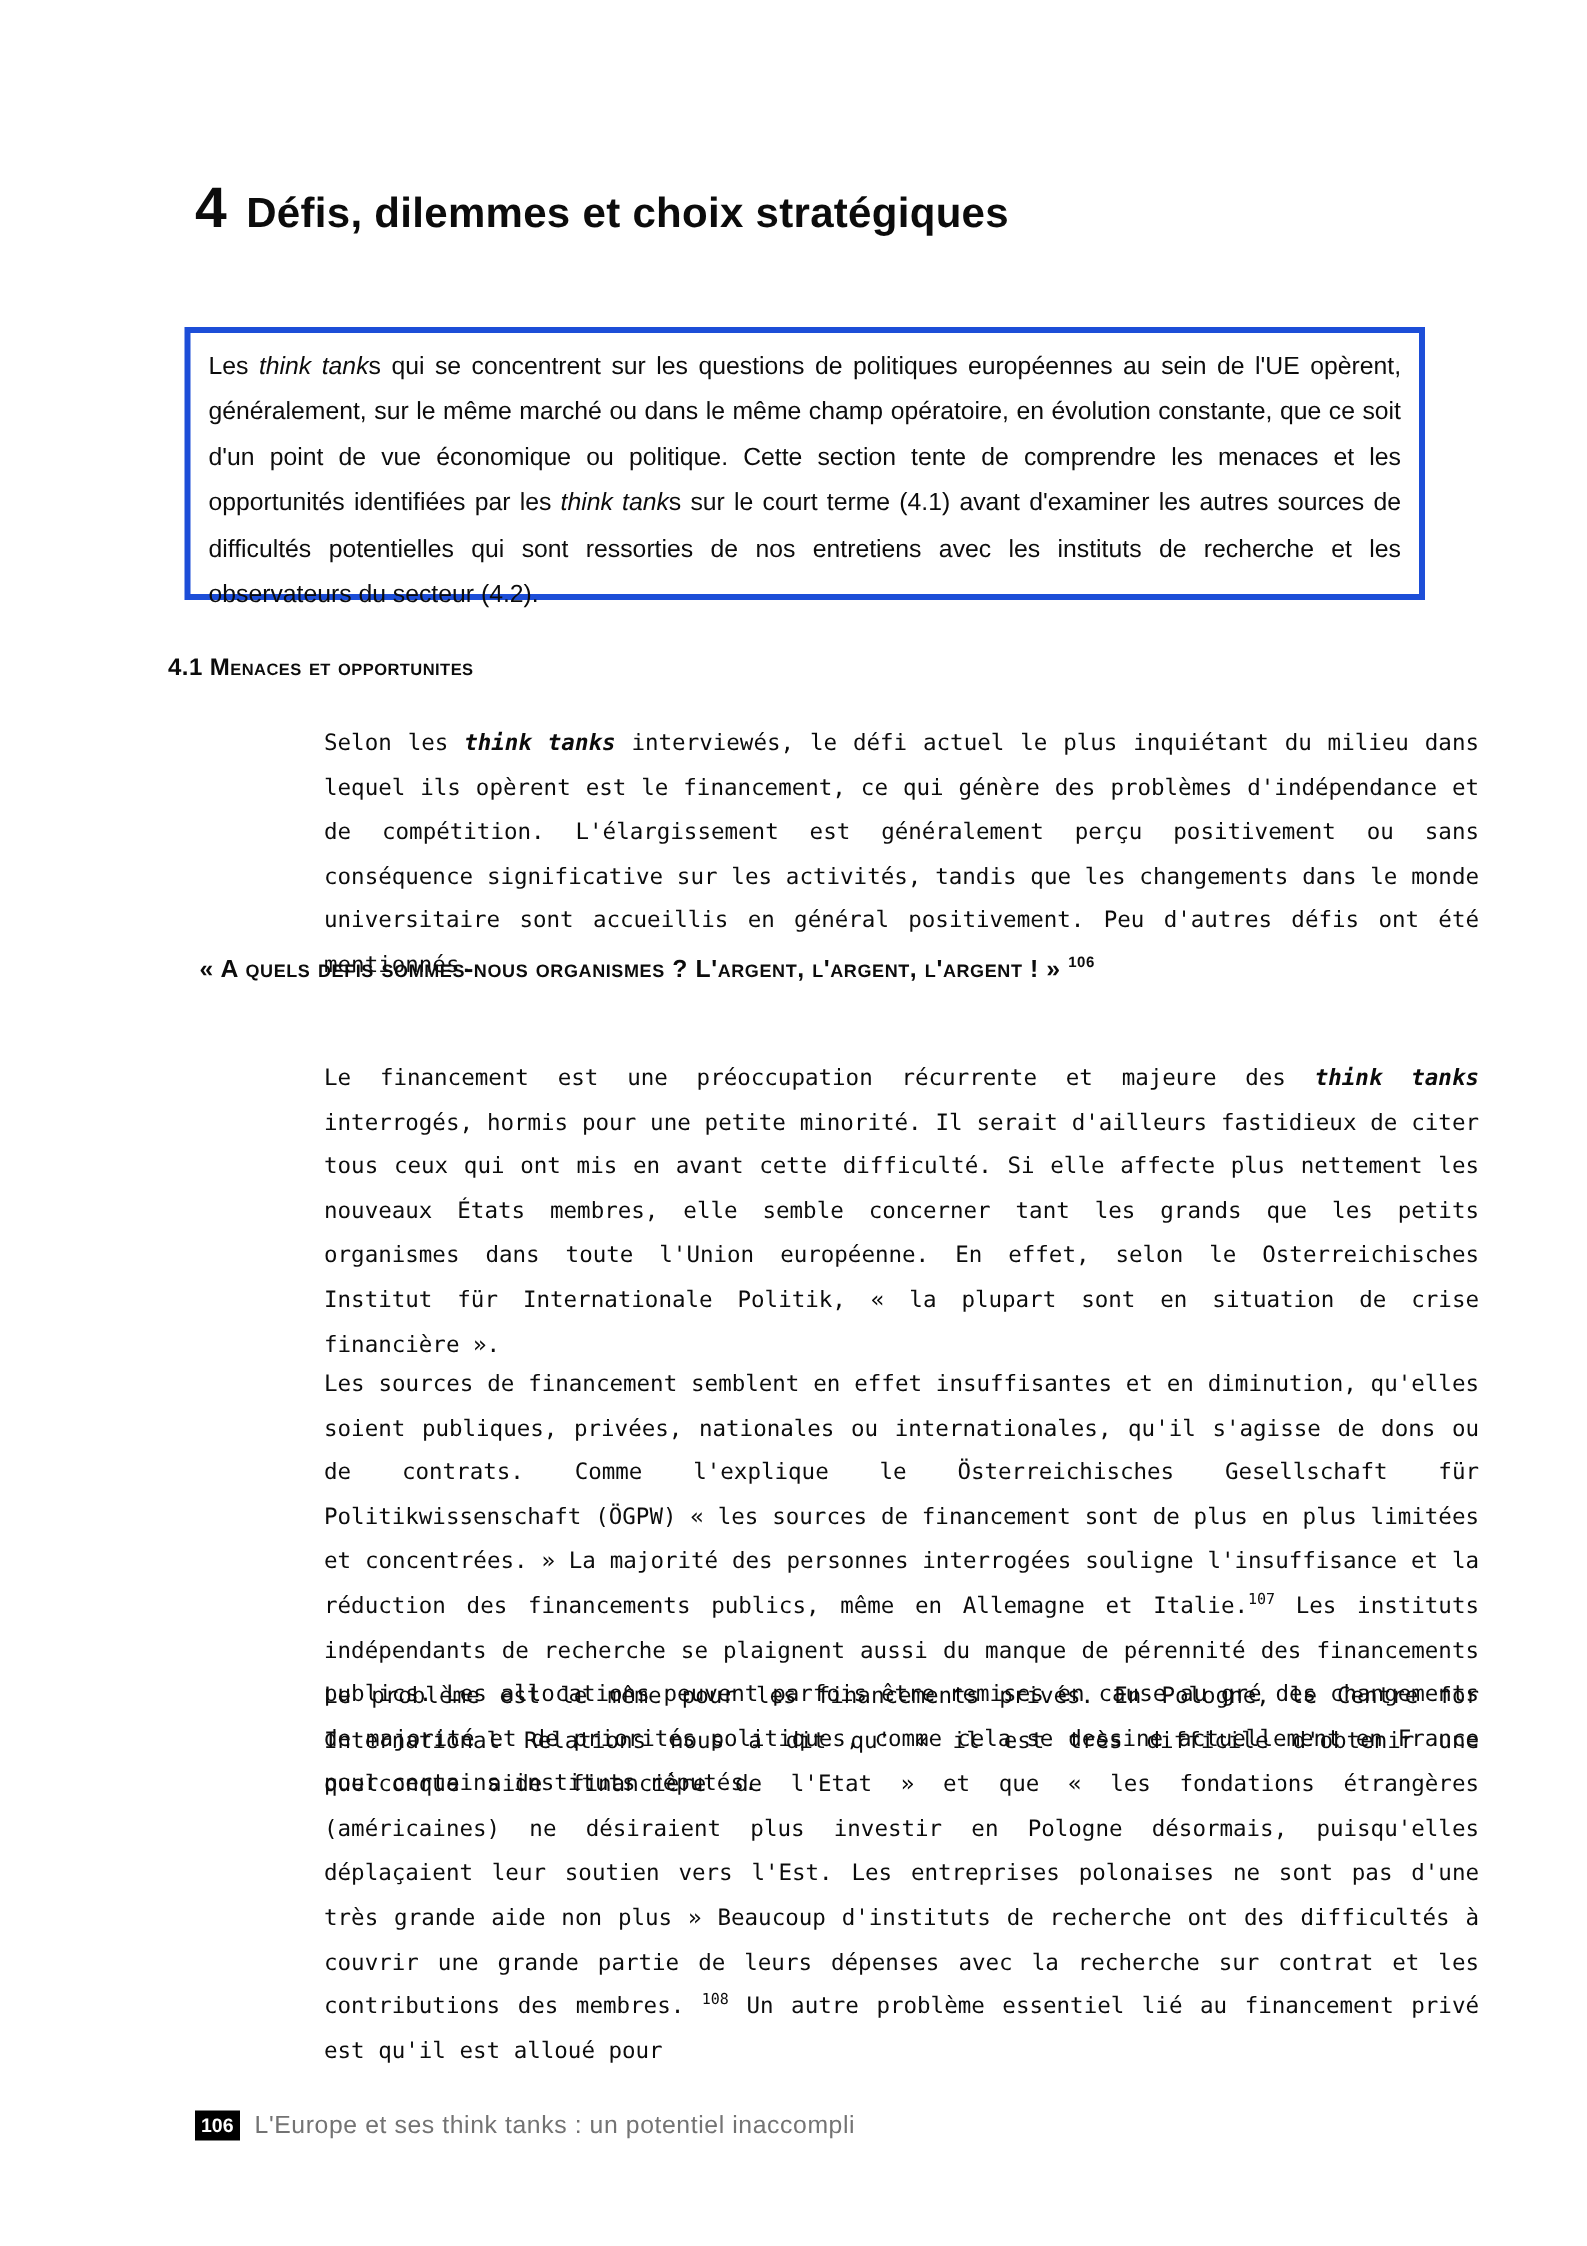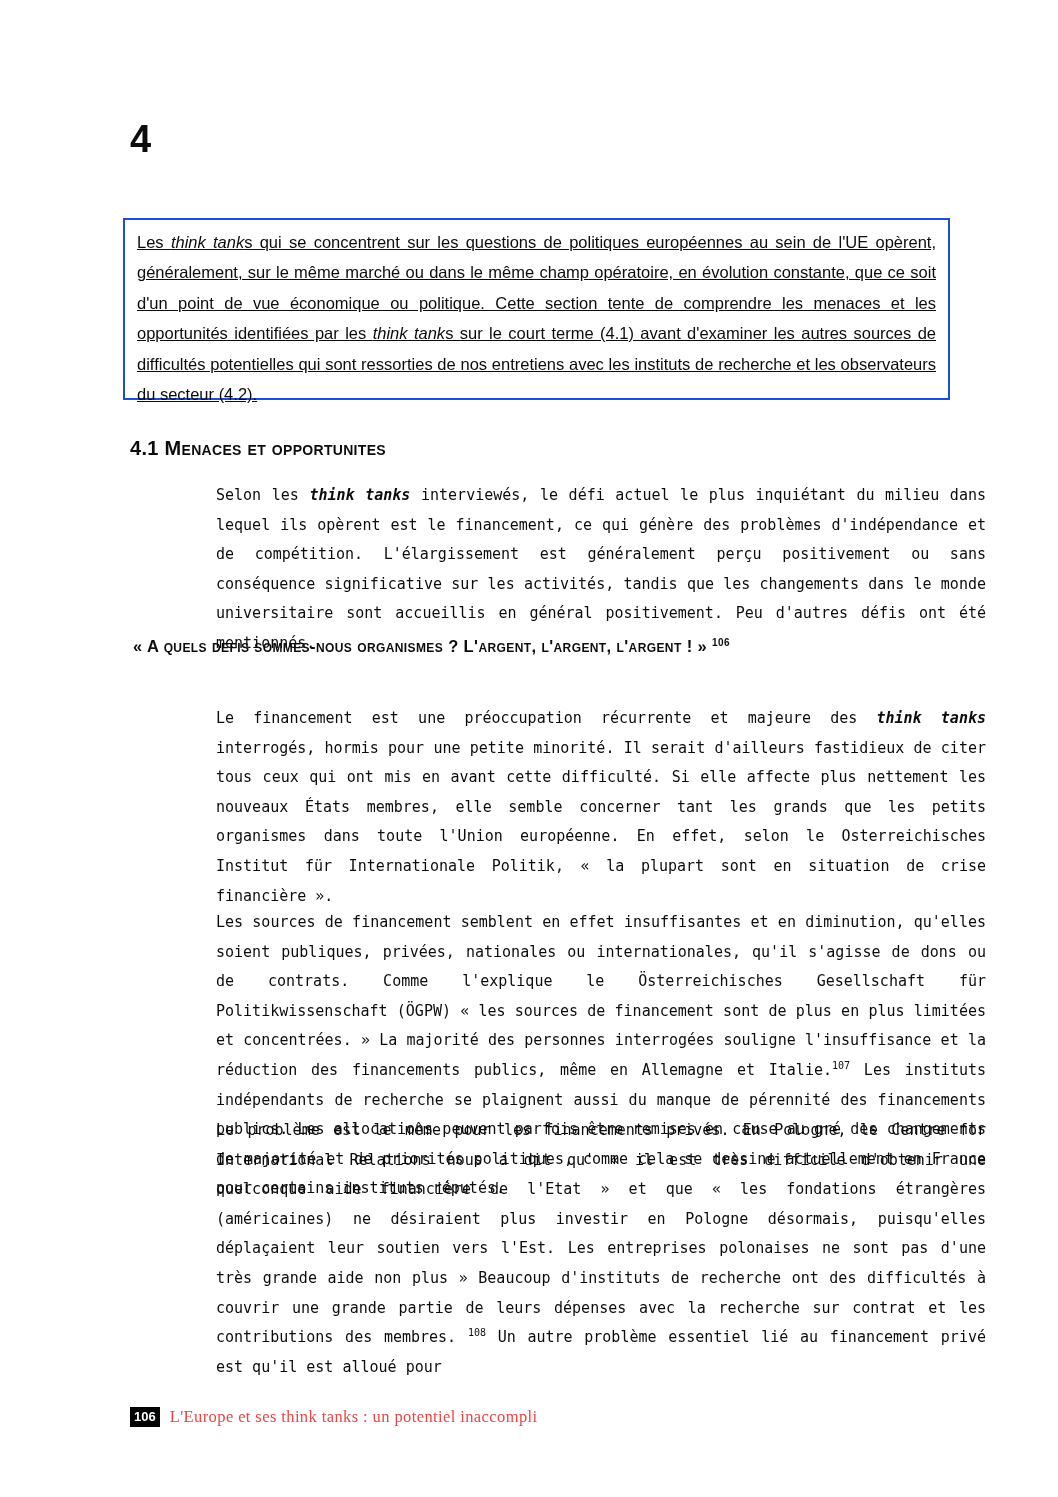--- a/index.html
+++ b/index.html
@@ -23,39 +23,38 @@
     white-space: nowrap;
   }
   .title-num  { font-size: 38px; letter-spacing: 1px; }
   .title-text { font-size: 28px; letter-spacing: 0.2px; }
 
   
   .intro-box {
     top: 218px; left: 123px;
     width: 827px; height: 182px;
     box-sizing: border-box;
-    border: 2px solid #1d4ed8;
+    border: 4px solid #1d4ed8;
     padding: 7px 12px 0 12px;
-    text-decoration: underline;
   }
   .intro-box p {
     margin: 0;
     font-family: "Liberation Sans", sans-serif;
     font-size: 16.5px;
     line-height: 30.4px;
     text-align: justify;
     color: #0c0c0c;
   }
 
   
   .section {
-    top: 437px; left: 130px;
+    top: 437px; left: 112px;
     font-family: "Liberation Sans", sans-serif;
     font-weight: bold;
-    font-size: 20px;
+    font-size: 16px;
     letter-spacing: 0.3px;
     white-space: nowrap;
   }
   .sc { font-variant: small-caps; }
 
   
   .body {
     left: 170px; width: 770px;
     font-family: "DejaVu Sans Mono", monospace;
     font-size: 15px;
@@ -88,29 +87,30 @@
     top: 1407px; left: 130px;
     display: flex; align-items: center; gap: 10px;
     font-family: "Liberation Sans", sans-serif;
   }
   .pagenum {
     background: #000; color: #fff;
     font-size: 13px; font-weight: bold;
     padding: 2px 4px;
     line-height: 16px;
   }
-  .footer-text { font-size: 16.5px; color: #ef4444; letter-spacing: 0.4px; font-family: Liberation Serif, serif; }
+  .footer-text { font-size: 16.5px; color: #737373; letter-spacing: 0.4px; }
 </style>
 </head>
 <body>
 
 <div class="page">
 
   <h1 class="title abs">
     <span class="title-num">4</span>
+    <span class="title-text">Défis, dilemmes et choix stratégiques</span>
   </h1>
 
   <div class="intro-box abs">
     <p><span>Les </span><span class="it">think tank</span><span>s qui se concentrent sur les questions de politiques européennes au sein de l'UE opèrent, généralement, sur le même marché ou dans le même champ opératoire, en évolution constante, que ce soit d'un point de vue économique ou politique. Cette section tente de comprendre les menaces et les opportunités identifiées par les </span><span class="it">think tank</span><span>s sur le court terme (4.1) avant d'examiner les autres sources de difficultés potentielles qui sont ressorties de nos entretiens avec les instituts de recherche et les observateurs du secteur (4.2).</span></p>
   </div>
 
   <h2 class="section abs">
     <span>4.1</span>
     <span class="sc">Menaces et opportunites</span>
   </h2>

